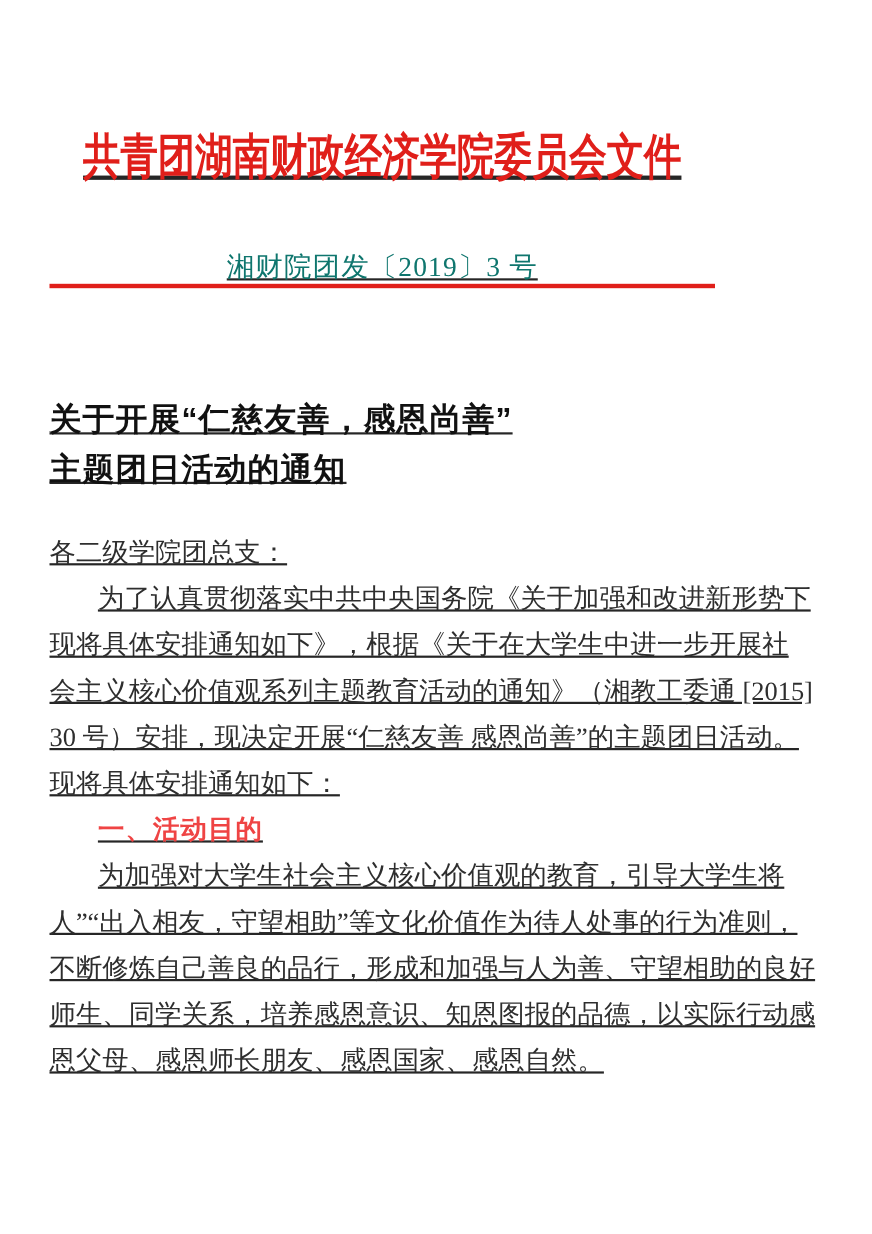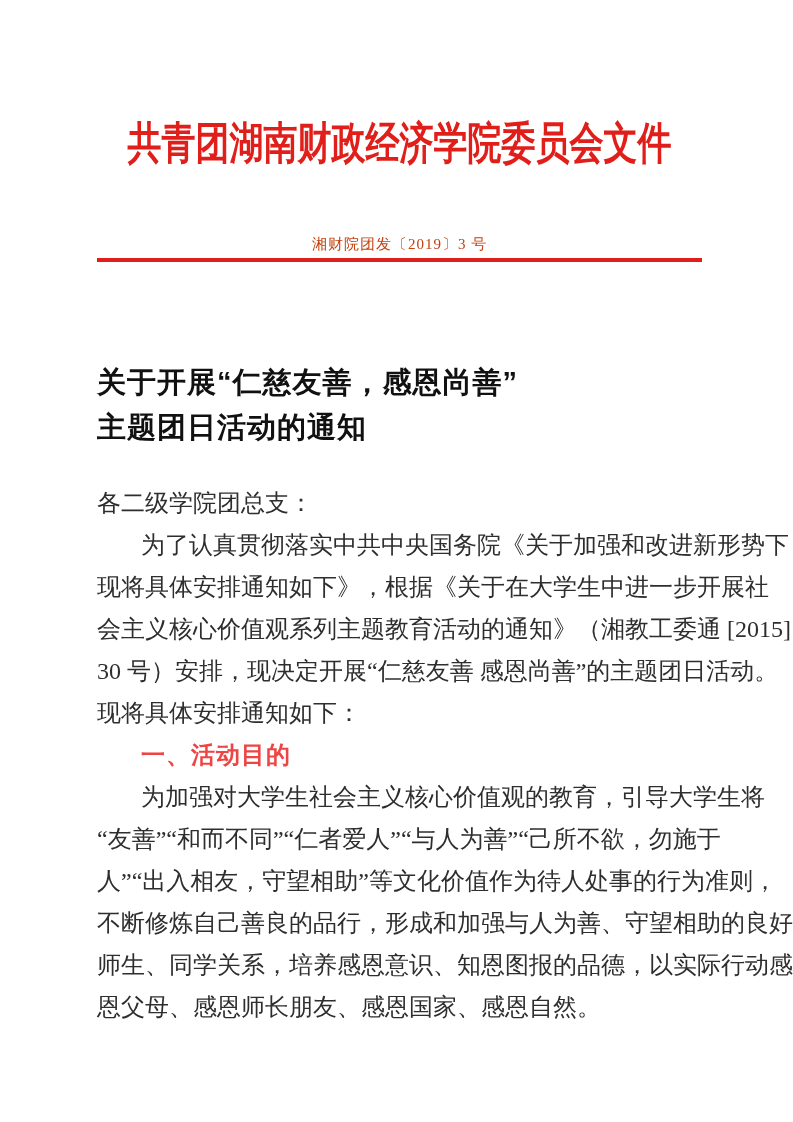--- a/index.html
+++ b/index.html
@@ -11,44 +11,45 @@
     position: relative;
     width: 793px;
     height: 1122px;
     margin: 0 auto;
     background: #ffffff;
     overflow: hidden;
     font-family: "Liberation Serif", "DejaVu Serif", serif;
     color: #262626;
   }
   .content {
-    margin-left: 97px;
+    margin-left: 45px;
     width: 605px;
+    text-decoration: underline;
   }
   
   .org-title {
     margin-top: 122px;
     height: 44px;
     line-height: 44px;
     text-align: center;
     font-size: 34px;
     font-weight: bold;
     color: var(--accent, #e01f1a);
     transform: scaleY(1.30);
     transform-origin: center center;
     white-space: nowrap;
     letter-spacing: 0px;
   }
   .doc-number {
     margin-top: 66px;
     height: 24px;
     line-height: 24px;
     text-align: center;
-    font-size: 15px;
-    color: #c2410c;
+    font-size: 25px;
+    color: #0f766e;
     letter-spacing: 1px;
   }
   .red-line {
     margin-top: 2px;
     height: 4px;
     width: 605px;
     background: var(--accent, #e01f1a);
   }
   
   .doc-title {
@@ -121,21 +122,20 @@
         <div class="line">现将具体安排通知如下》，根据《关于在大学生中进一步开展社</div>
         <div class="line">会主义核心价值观系列主题教育活动的通知》（湘教工委通 [2015]</div>
         <div class="line">30 号）安排，现决定开展“仁慈友善 感恩尚善”的主题团日活动。</div>
         <div class="line last">现将具体安排通知如下：</div>
       </div>
 
       <div class="section-heading">一、活动目的</div>
 
       <div>
         <div class="line indent">为加强对大学生社会主义核心价值观的教育，引导大学生将</div>
-        <div class="line">“友善”“和而不同”“仁者爱人”“与人为善”“己所不欲，勿施于</div>
         <div class="line">人”“出入相友，守望相助”等文化价值作为待人处事的行为准则，</div>
         <div class="line">不断修炼自己善良的品行，形成和加强与人为善、守望相助的良好</div>
         <div class="line">师生、同学关系，培养感恩意识、知恩图报的品德，以实际行动感</div>
         <div class="line last">恩父母、感恩师长朋友、感恩国家、感恩自然。</div>
       </div>
 
     </div>
   </div>
 </div>
 

